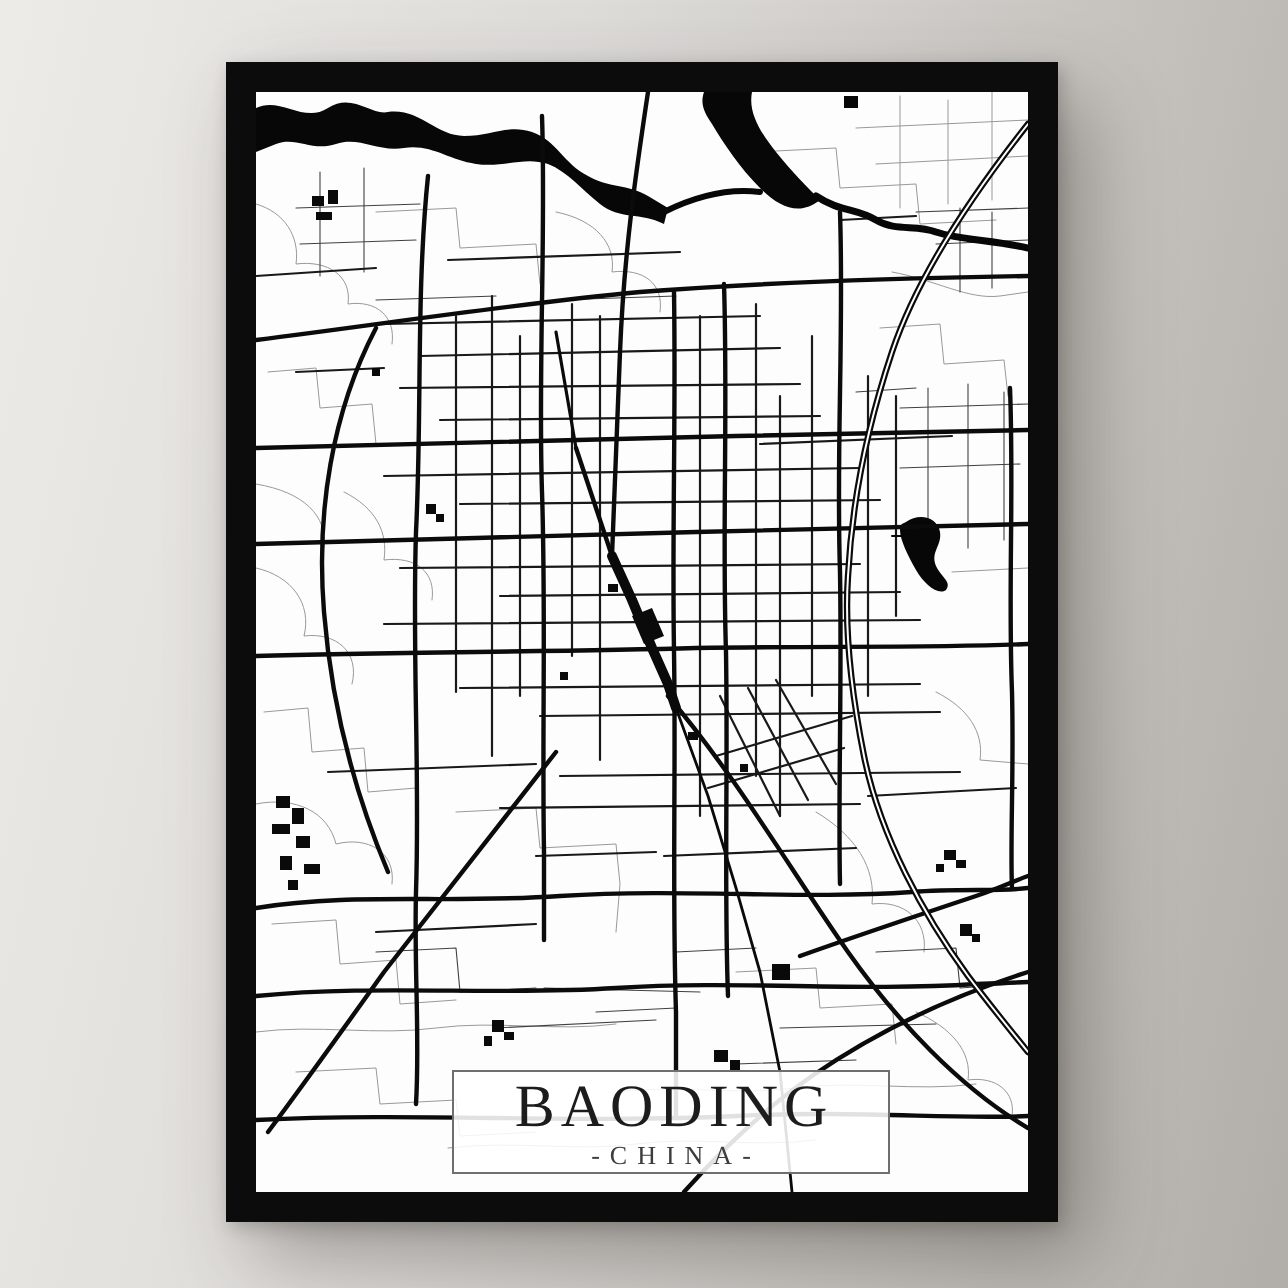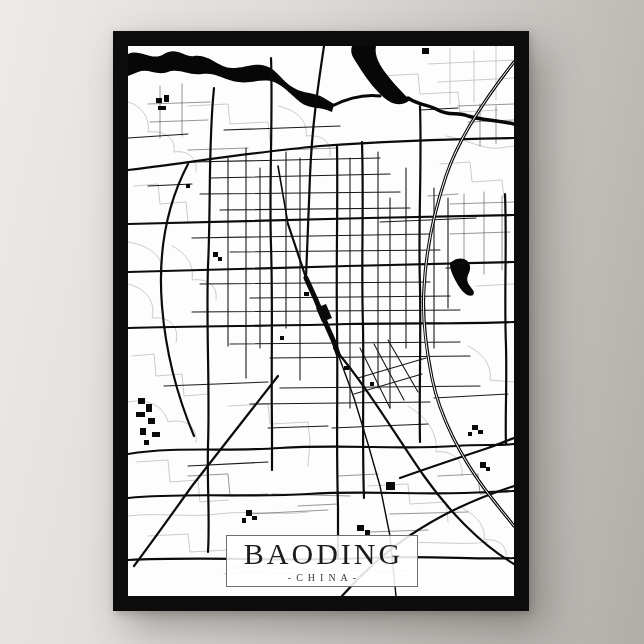--- a/index.html
+++ b/index.html
@@ -12,32 +12,32 @@
     position:absolute;left:113px;top:31px;width:416px;height:580px;
     background:var(--frame-color,#0c0c0c);
     box-shadow:14px 18px 38px rgba(55,50,45,.38), 2px 3px 8px rgba(55,50,45,.25);
   }
   .map-area{
     position:absolute;left:15px;top:15px;width:386px;height:550px;
     background:var(--map-bg,#fdfdfd);overflow:hidden;
   }
   .map-area svg{display:block;width:386px;height:550px;}
   .title-plate{
-    position:absolute;left:98px;top:489px;width:192px;height:52px;
+    position:absolute;left:98px;top:489px;width:219px;height:52px;
     box-sizing:border-box;
     background:rgba(255,255,255,.88);
     border:1.5px solid var(--plate-border,#6f6f6f);
     display:flex;flex-direction:column;align-items:center;justify-content:center;
   }
   .title-main{
     font-size:30px;line-height:30px;letter-spacing:3px;text-indent:3px;
     color:var(--title-color,#1c1c1c);white-space:nowrap;
   }
   .title-sub{
-    margin-top:3px;font-size:10px;line-height:11px;letter-spacing:5px;text-indent:5px;
+    margin-top:3px;font-size:13px;line-height:11px;letter-spacing:5px;text-indent:5px;
     color:var(--subtitle-color,#3c3c3c);white-space:nowrap;
   }
 </style>
 </head>
 <body>
 
 <div class="poster">
   <div class="map-area">
     <svg viewBox="0 0 386 550" xmlns="http://www.w3.org/2000/svg">
         <path d="M0,56 C14,60 22,72 20,86 C36,84 48,92 46,106 C60,104 70,112 68,126" fill="none" stroke="#999999" stroke-width="0.5" stroke-linecap="round" stroke-linejoin="round"></path>

